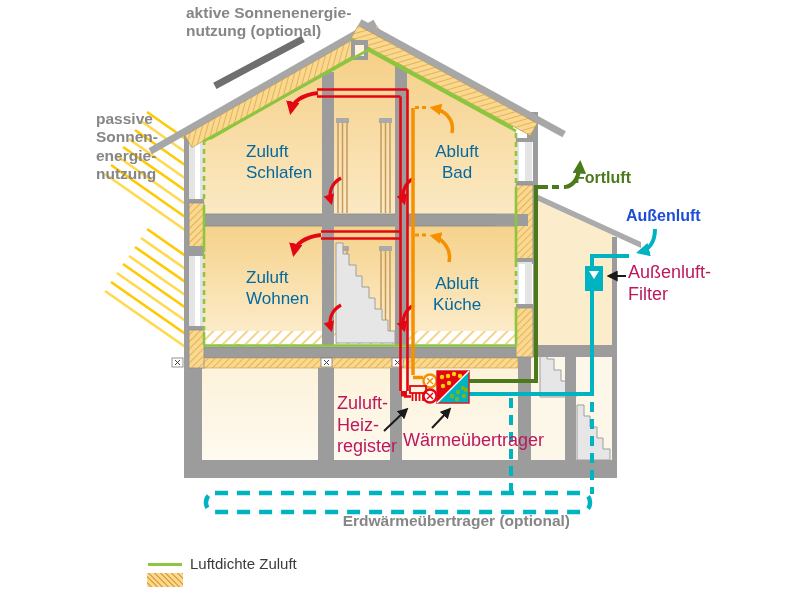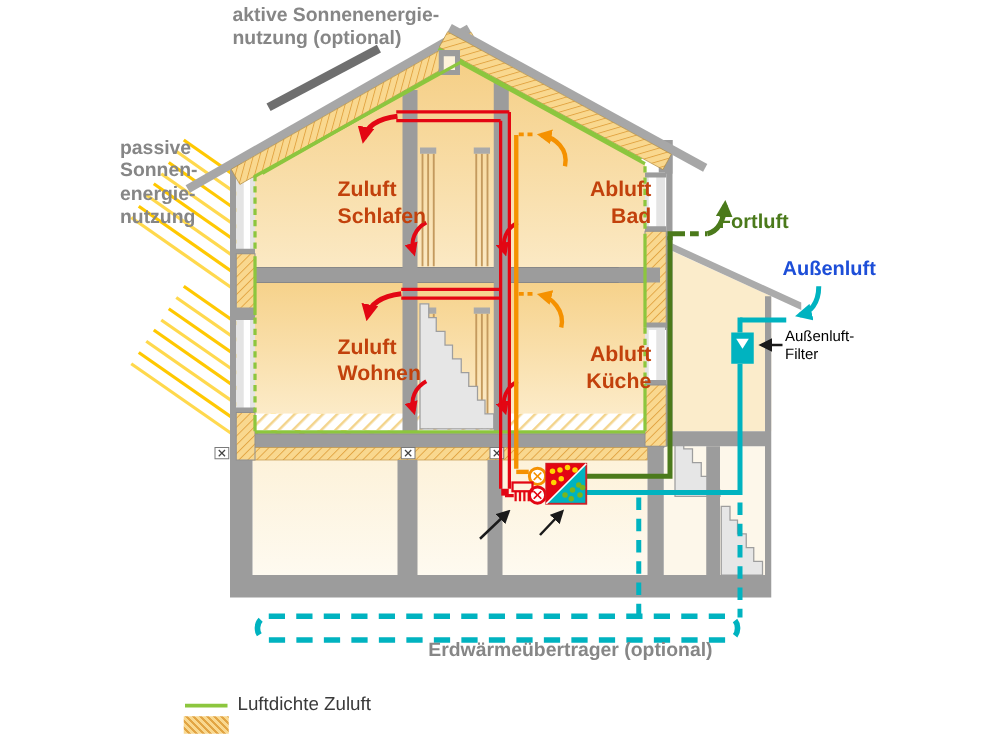--- a/index.html
+++ b/index.html
@@ -1,26 +1,26 @@
 <!DOCTYPE html>
 <html><head>
 <meta charset="utf-8">
 <style>
   html,body{margin:0;padding:0;background:#ffffff;}
   .stage{position:relative;width:800px;height:600px;background:#ffffff;overflow:hidden;
          font-family:"Liberation Sans",sans-serif;}
   .stage svg{position:absolute;left:0;top:0;}
   .lbl{position:absolute;white-space:pre-line;}
   .g   {color:#868686;font-weight:700;font-size:15.5px;line-height:1.18;}
-  .room{color:#c2410c;font-weight:700;font-size:17px;line-height:1.25;margin-left:24px;}
-  .blk {color:#000000;font-weight:400;font-size:12px;line-height:1.2;}
+  .room{color:#0369a1;font-weight:400;font-size:17px;line-height:1.25;}
+  .blk {color:#be185d;font-weight:400;font-size:18px;line-height:1.2;}
   .fort{color:#4b7a1b;font-weight:700;font-size:16px;margin-top:32px;}
   .auss{color:#1d4ed8;font-weight:700;font-size:16px;}
   .erd {color:#868686;font-weight:700;font-size:15.5px;text-align:right;}
-  .ctr {text-align:right;}
+  .ctr {text-align:center;}
   .legend-line{position:absolute;left:148px;top:563px;width:34px;height:3px;background:#8cc63e;}
   .legend-hatch{position:absolute;left:147px;top:573px;width:36px;height:14px;
     background:repeating-linear-gradient(45deg,#f9d88f 0 2.5px,#e2a544 2.5px 4px);}
   .legend-txt{position:absolute;color:#3a3a3a;font-weight:400;font-size:15px;}
 </style>
 </head>
 <body>
 
 <div class="stage">
 
@@ -349,20 +349,24 @@
 <div class="lbl room ctr" style="left:417px;top:141px;width:80px;">Abluft
 Bad</div>
 <div class="lbl room" style="left:246px;top:267px;">Zuluft
 Wohnen</div>
 <div class="lbl room ctr" style="left:417px;top:273px;width:80px;">Abluft
 Küche</div>
 <div class="lbl fort" style="left:575px;top:137px;">Fortluft</div>
 <div class="lbl auss" style="left:626px;top:207px;">Außenluft</div>
 <div class="lbl blk" style="left:628px;top:262px;">Außenluft-
 Filter</div>
+<div class="lbl blk" style="left:337px;top:393px;">Zuluft-
+Heiz-
+register</div>
+<div class="lbl blk" style="left:403px;top:430px;">Wärmeübertrager</div>
 <div class="lbl erd" style="left:300px;top:512px;width:270px;">Erdwärmeübertrager (optional)</div>
 
 <div>
   <div class="legend-line"></div>
   <div class="legend-txt" style="left:190px;top:555px;">Luftdichte Zuluft</div>
   <div class="legend-hatch"></div>
   <div class="legend-txt" style="left:190px;top:600px;">Dämmung</div>
 </div>
 
 </div>

